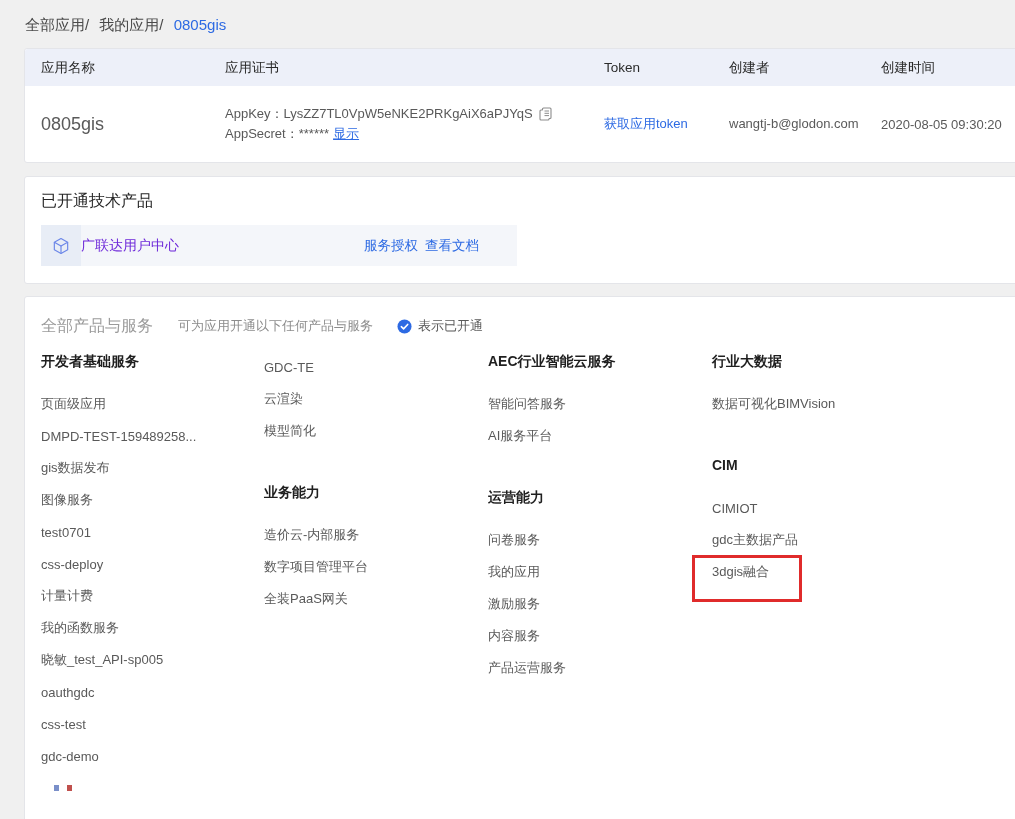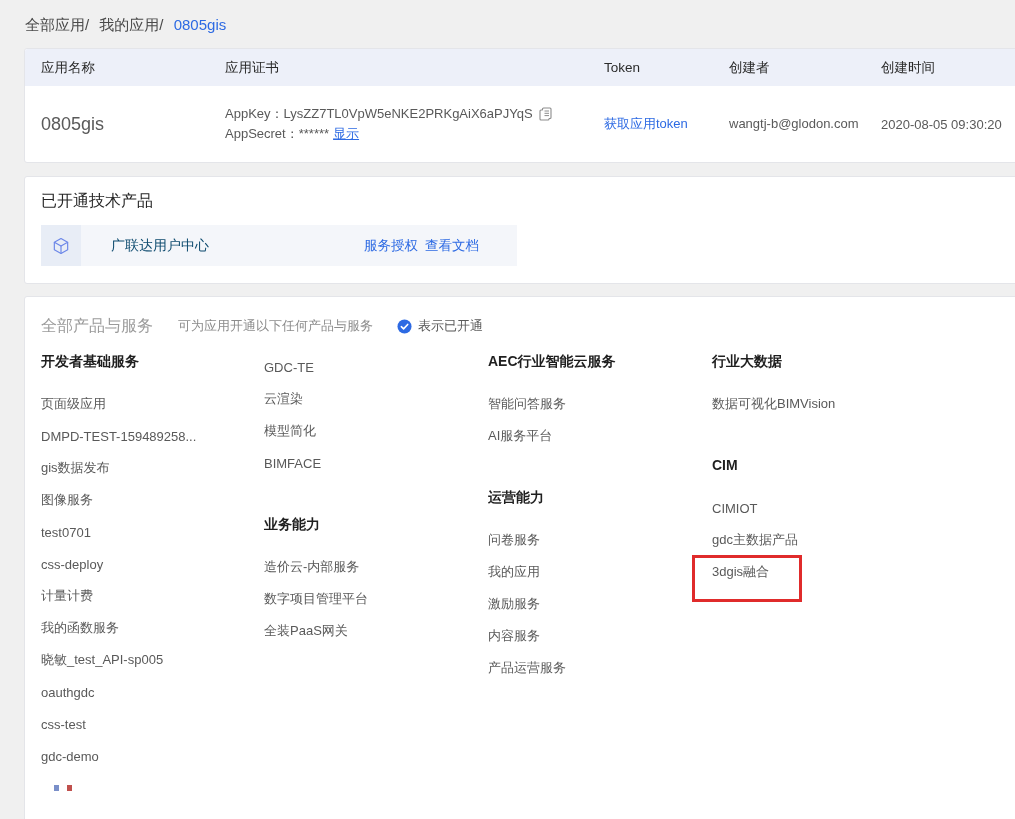--- a/index.html
+++ b/index.html
@@ -26,21 +26,21 @@
   .app-name{font-size:18px;color:#595959;}
   .cert-line{line-height:20px;display:flex;align-items:center;white-space:nowrap;}
   .copy-btn{margin-left:6px;display:inline-flex;cursor:pointer;}
   .show-link{text-decoration:underline;margin-left:4px;}
   .creator{max-width:136px;word-break:break-all;line-height:20px;}
   
   .panel-opened{margin-top:13px;height:108px;padding:14px 0 0 16px;box-sizing:border-box;}
   .section-title{font-size:16px;color:#262626;font-weight:500;}
   .opened-row{margin-top:13px;width:476px;height:41px;display:flex;background:#f4f6fa;}
   .icon-cell{width:40px;background:#e8edf6;display:flex;align-items:center;justify-content:center;}
-  .opened-name{margin-left:30px;font-size:14px;color:#0c4a6e;align-self:center;}
+  .opened-name{margin-left:0;font-size:14px;color:#6d28d9;align-self:center;}
   .opened-actions{margin-left:auto;margin-right:38px;align-self:center;font-size:13.5px;
                   display:flex;gap:7px;}
   
   .panel-all{margin-top:12px;height:560px;padding:18px 0 0 16px;box-sizing:border-box;}
   .all-title-row{display:flex;align-items:center;height:22px;}
   .all-title{font-size:16px;color:#9b9b9b;}
   .all-subtitle{font-size:13px;color:#8c8c8c;margin-left:25px;}
   .legend{display:flex;align-items:center;margin-left:24px;font-size:13px;color:#595959;gap:6px;}
   .grid{display:flex;margin-top:14px;}
   .gcol{width:223px;}
@@ -181,23 +181,20 @@
         <div class="group">
           <div class="gitem">
             <span>GDC-TE</span>
           </div>
           <div class="gitem">
             <span>云渲染</span>
           </div>
           <div class="gitem">
             <span>模型简化</span>
           </div>
-          <div class="gitem">
-            <span>BIMFACE</span>
-          </div>
         </div>
         <div class="group">
           <div class="group-header">业务能力</div>
           <div class="gitem">
             <span>造价云-内部服务</span>
           </div>
           <div class="gitem">
             <span>数字项目管理平台</span>
           </div>
           <div class="gitem">

